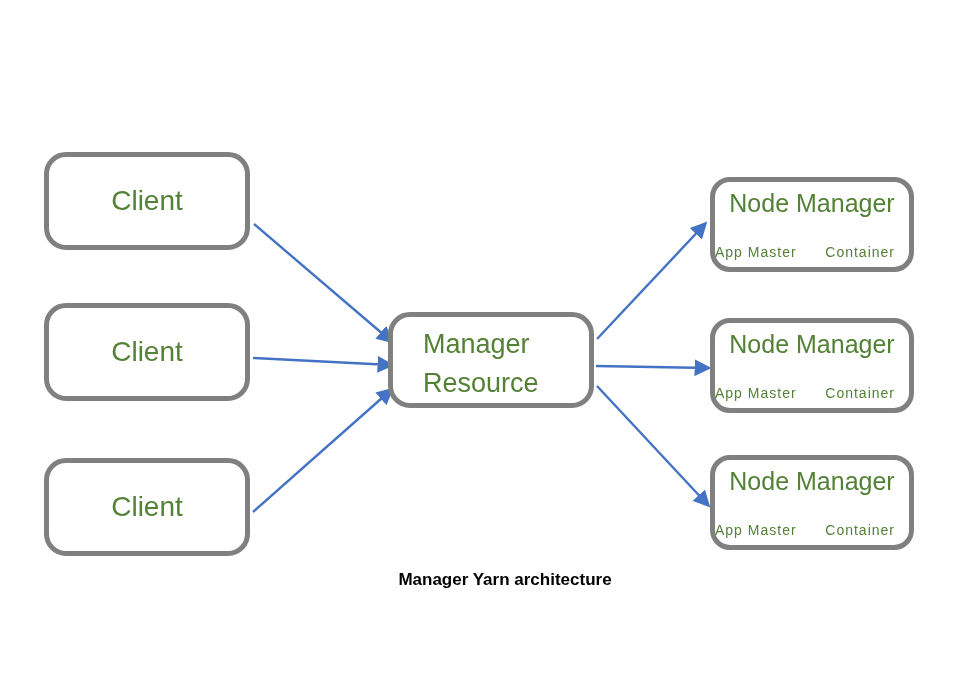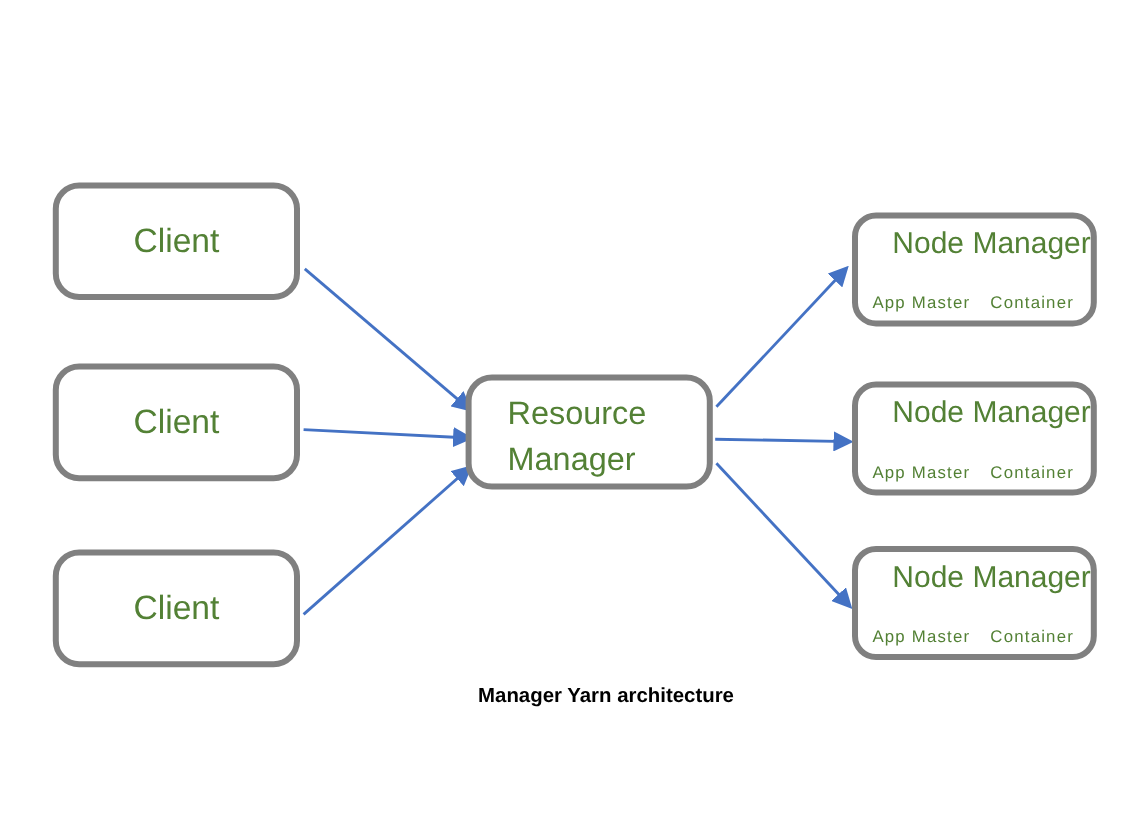--- a/index.html
+++ b/index.html
@@ -41,27 +41,27 @@
     left: 388px; top: 312px; width: 206px; height: 96px;
     padding: 8px 0 0 30px;
     font-size: 27px; line-height: 39px;
   }
   .nm-box {
     left: 710px; width: 204px; height: 95px;
     border-radius: 20px;
   }
   .nm-title {
     margin-top: 7px;
-    text-align: right;
+    text-align: center;
     font-size: 25px;
   }
   .nm-labels {
     position: absolute; left: 0; right: 0; top: 62px;
     display: flex; justify-content: space-between;
-    padding: 0 14px 0 12px;
+    padding: 0 14px 0 0;
     font-size: 14px; letter-spacing: 1px;
   }
   .caption {
     position: absolute; left: 340px; top: 570px; width: 330px;
     text-align: center;
     color: var(--caption-black);
     font-size: 17px; font-weight: bold;
   }
 </style>
 </head>
@@ -94,22 +94,22 @@
     <span>Client</span>
   </div>
   <div class="box client-box" style="top:303px">
     <span>Client</span>
   </div>
   <div class="box client-box" style="top:458px">
     <span>Client</span>
   </div>
 
   <div class="box rm-box">
+    <div>Manager</div>
     <div>Resource</div>
-    <div>Manager</div>
   </div>
 
   <div class="box nm-box" style="top:177px">
     <div class="nm-title">Node Manager</div>
     <div class="nm-labels">
       <span>App Master</span>
       <span>Container</span>
     </div>
   </div>
 

